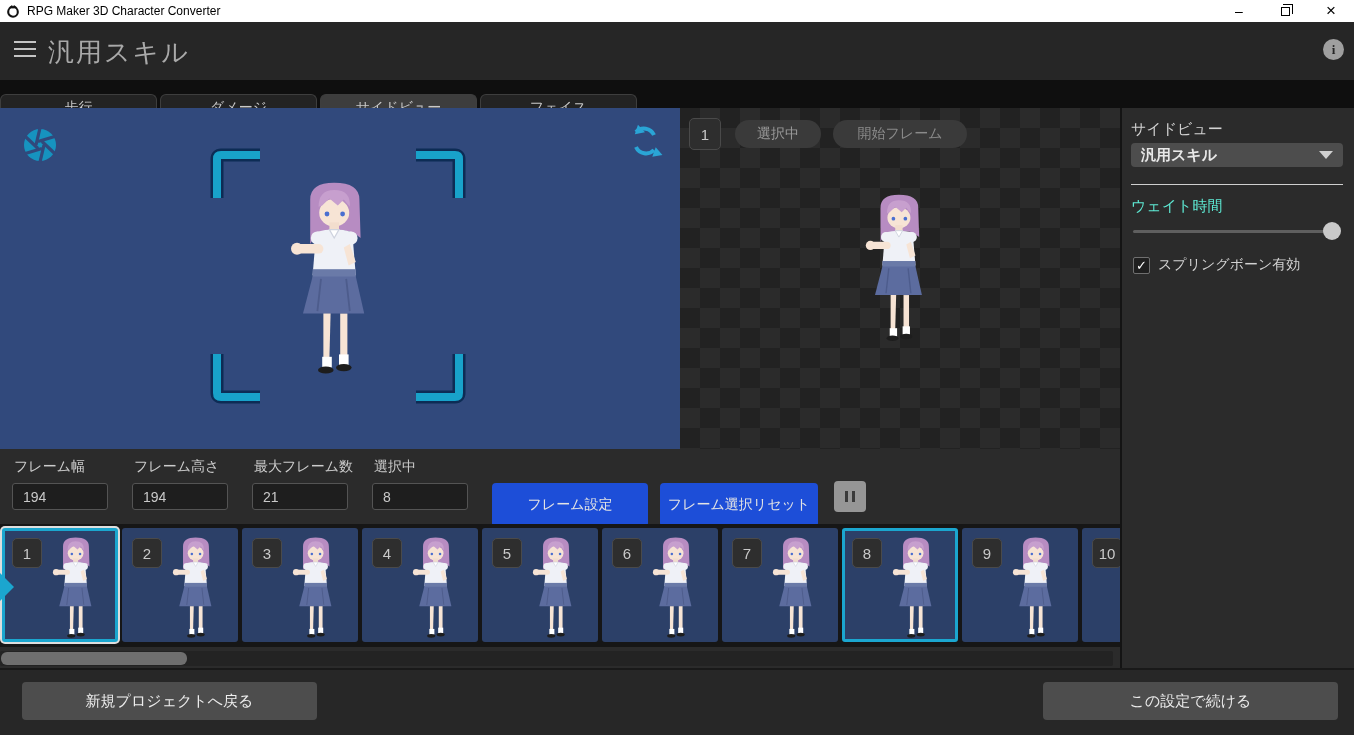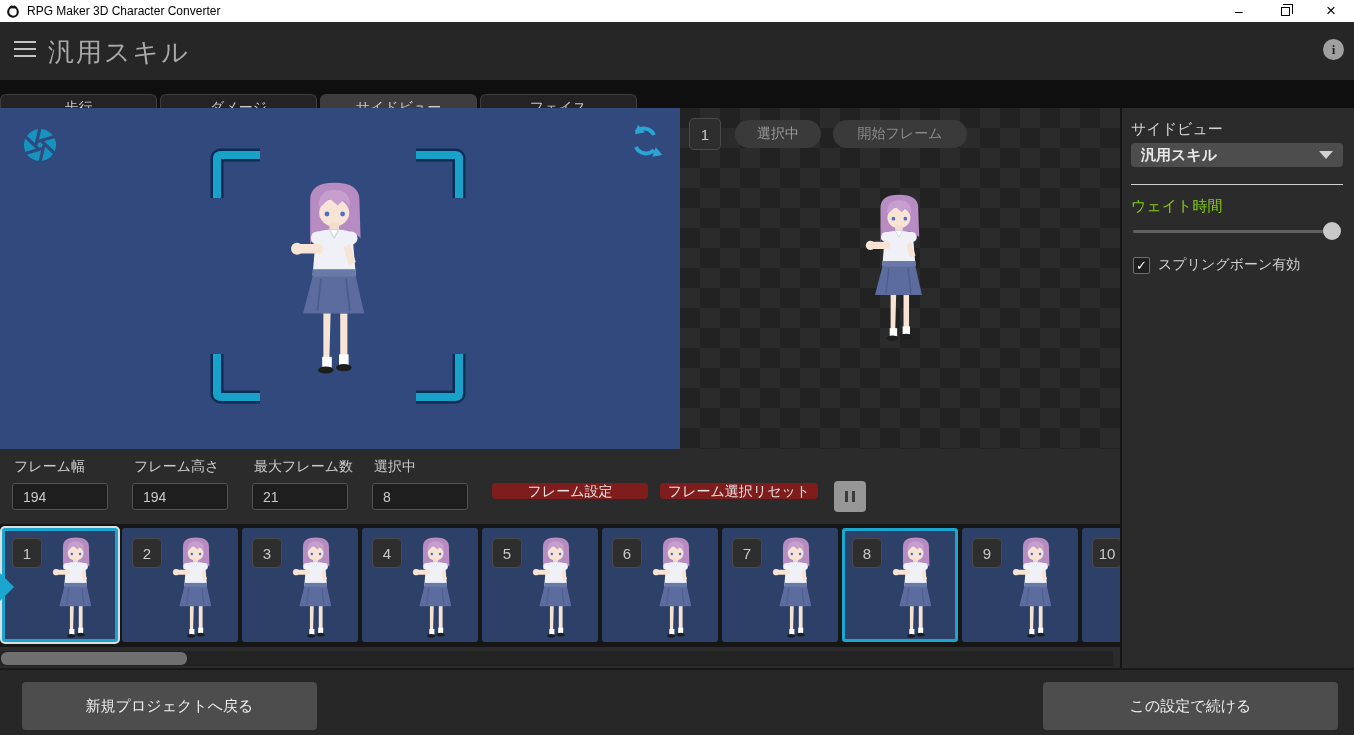--- a/index.html
+++ b/index.html
@@ -64,38 +64,38 @@
 
   
   .sidebar { position:absolute; left:1122px; top:108px; width:232px; height:560px; background:#2b2b2b; }
   .sb-title { position:absolute; left:9px; top:12px; font-size:15px; color:#d2d2d2; }
   .sb-dropdown { position:absolute; left:9px; top:35px; width:212px; height:24px; background:#4d4d4d;
     border-radius:4px; display:flex; align-items:center; padding:0 10px; cursor:pointer; }
   .sb-dropdown .val { font-size:15px; font-weight:bold; color:#e8e8e8; flex:1; }
   .dd-arrow { width:0; height:0; border-left:7px solid transparent; border-right:7px solid transparent;
     border-top:8px solid #d0d0d0; }
   .sb-divider { position:absolute; left:9px; top:76px; width:212px; height:1px; background:#cfcfcf; }
-  .sb-wait { position:absolute; left:9px; top:89px; font-size:15px; color:#84cc16; }
+  .sb-wait { position:absolute; left:9px; top:89px; font-size:15px; color:#5eead4; }
   .slider { position:absolute; left:11px; top:114px; width:208px; height:18px; cursor:pointer; }
   .slider .track { position:absolute; left:0; top:8px; width:200px; height:3px; background:#5f5f5f; border-radius:2px; }
   .slider .thumb { position:absolute; right:0; top:0; width:18px; height:18px; border-radius:50%; background:#c9c9c9; }
   .sb-check { position:absolute; left:11px; top:148px; display:flex; align-items:center; cursor:pointer; }
   .checkbox { width:17px; height:17px; background:#1f1f1f; border:1px solid #6f6f6f; border-radius:2px;
     color:#ffffff; font-size:13px; display:flex; align-items:center; justify-content:center; }
   .sb-check .lbl { margin-left:8px; font-size:14px; color:#d2d2d2; }
 
   
   .bottompanel { position:absolute; left:0; top:449px; width:1120px; height:219px; background:#2b2b2b;padding-left:45px; }
   .field { position:absolute; top:0; }
   .field .flabel { position:absolute; top:9px; left:2px; font-size:14px; color:#cccccc; white-space:nowrap; }
   .field input { position:absolute; top:34px; left:0; width:96px; height:27px; background:#1e1e1e;
     border:1px solid #545454; border-radius:3px; color:#c9c9c9; font-size:14px; padding:0 10px;
     font-family:inherit; }
   .f1 { left:12px; } .f2 { left:132px; } .f3 { left:252px; } .f4 { left:372px; }
-  .panelbtn { position:absolute; top:34px; height:16px; background:#7f1d1d; border:none; border-radius:4px;
+  .panelbtn { position:absolute; top:34px; height:44px; background:#1d4ed8; border:none; border-radius:4px;
     color:#e4e4e4; font-size:14px; cursor:pointer; font-family:inherit; }
   .btn-frameset { left:492px; width:156px; }
   .btn-framereset { left:660px; width:158px; }
   .btn-pause { position:absolute; left:834px; top:32px; width:32px; height:31px; background:#969696;
     border:none; border-radius:4px; cursor:pointer; }
   .btn-pause .bars { display:flex; gap:4px; justify-content:center; }
   .btn-pause .bars i { display:block; width:3px; height:11px; background:#3a3a3a; }
 
   .striparea { position:absolute; left:0; top:75px; width:1120px; height:123px; background:#161616; overflow:hidden; }
   .strip { position:absolute; left:2px; top:4px; display:flex; }
@@ -108,21 +108,21 @@
   .playhead { position:absolute; left:0; top:49px; width:0; height:0; z-index:5;
     border-top:14px solid transparent; border-bottom:14px solid transparent; border-left:14px solid #1ba6cf; }
 
   .scrollbar { position:absolute; left:0; top:202px; width:1113px; height:15px; background:#232323; border-radius:2px; }
   .scroll-thumb { position:absolute; left:1px; top:1px; width:186px; height:13px; background:#6f6f6f;
     border-radius:6px; cursor:pointer; }
 
   
   .bottombar { position:absolute; left:0; top:668px; width:1354px; height:67px; background:#272727;
     border-top:2px solid #191919; }
-  .footbtn { position:absolute; top:12px; height:48px; background:#4d4d4d; border:none; border-radius:4px;
+  .footbtn { position:absolute; top:12px; height:38px; background:#4d4d4d; border:none; border-radius:4px;
     color:#ededed; font-size:15px; cursor:pointer; font-family:inherit; }
   .btn-back { left:22px; width:295px; }
   .btn-continue { left:1043px; width:295px; }
 
   .vdivider { position:absolute; left:1120px; top:108px; width:2px; height:560px; background:#141414; }
 </style>
 </head>
 <body>
 
 <svg width="0" height="0" style="position:absolute">

